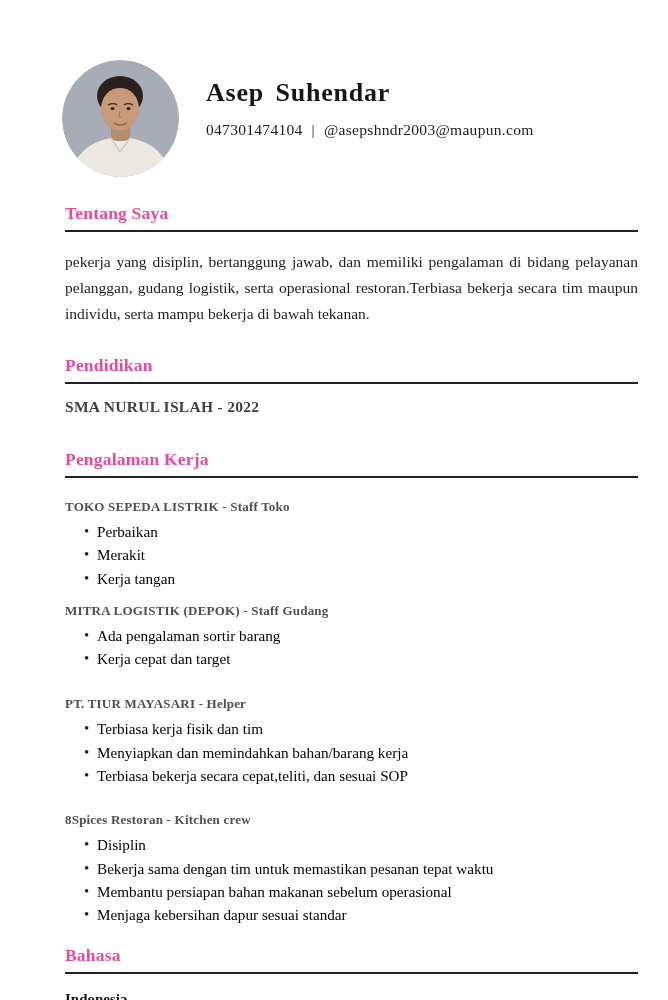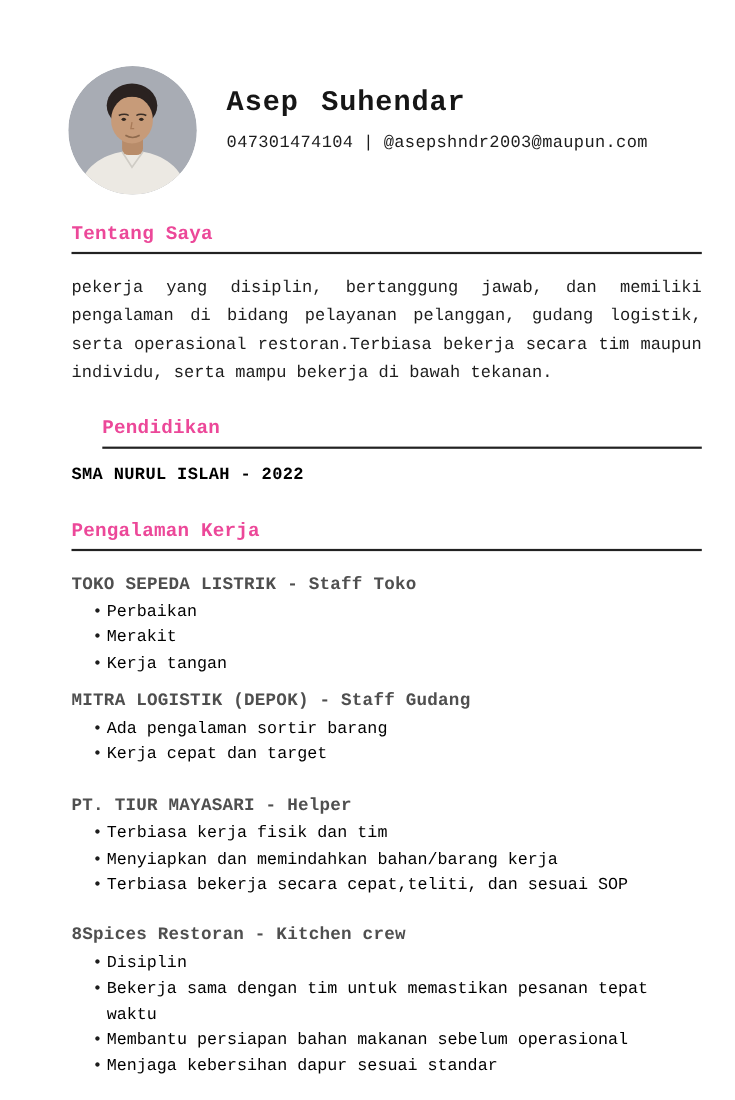--- a/index.html
+++ b/index.html
@@ -3,21 +3,21 @@
 <meta charset="utf-8">
 <style>
   * { margin: 0; padding: 0; box-sizing: border-box; }
   html, body { background: #ffffff; }
   .page {
     position: relative;
     width: 668px;
     height: 1000px;
     margin: 0 auto;
     background: #ffffff;
-    font-family: Liberation Mono, monospace;
+    font-family: Liberation Serif, serif;
     color: #1f1f1f;
     overflow: hidden;
   }
   
   .header {
     display: flex;
     align-items: flex-start;
     padding: 60px 30px 0 62px;
   }
   .photo-wrap {
@@ -47,39 +47,39 @@
   .content { padding: 0 30px 0 65px; }
   .section-title {
     font-size: 17.5px;
     font-weight: bold;
     color: #ec4899;
     letter-spacing: 0.2px;
     padding-bottom: 6px;
     border-bottom: 2.5px solid #222222;
   }
   .mt-about   { margin-top: 26px; }
-  .mt-edu     { margin-top: 28px; margin-left: 28px; }
+  .mt-edu     { margin-top: 28px; }
   .mt-exp     { margin-top: 33px; }
   .mt-lang    { margin-top: 18px; }
   .about-body {
     margin-top: 17px;
     font-size: 15.5px;
     line-height: 26px;
     text-align: justify;
     color: #1d1d1d;
   }
   .edu-entry {
     margin-top: 14px;
     font-size: 15.5px;
     font-weight: bold;
-    color: #000000;
+    color: #404040;
     letter-spacing: 0.3px;
   }
   .job-title {
-    font-size: 16px;
+    font-size: 13px;
     font-weight: bold;
     color: #4f4f4f;
     letter-spacing: 0.2px;
   }
   .job-1 .job-title { margin-top: 21px; }
   .job-2 .job-title { margin-top: 13px; }
   .job-3 .job-title { margin-top: 26px; }
   .job-4 .job-title { margin-top: 25px; }
   ul.bullets { list-style: none; margin-top: 5px; }
   ul.bullets li {

